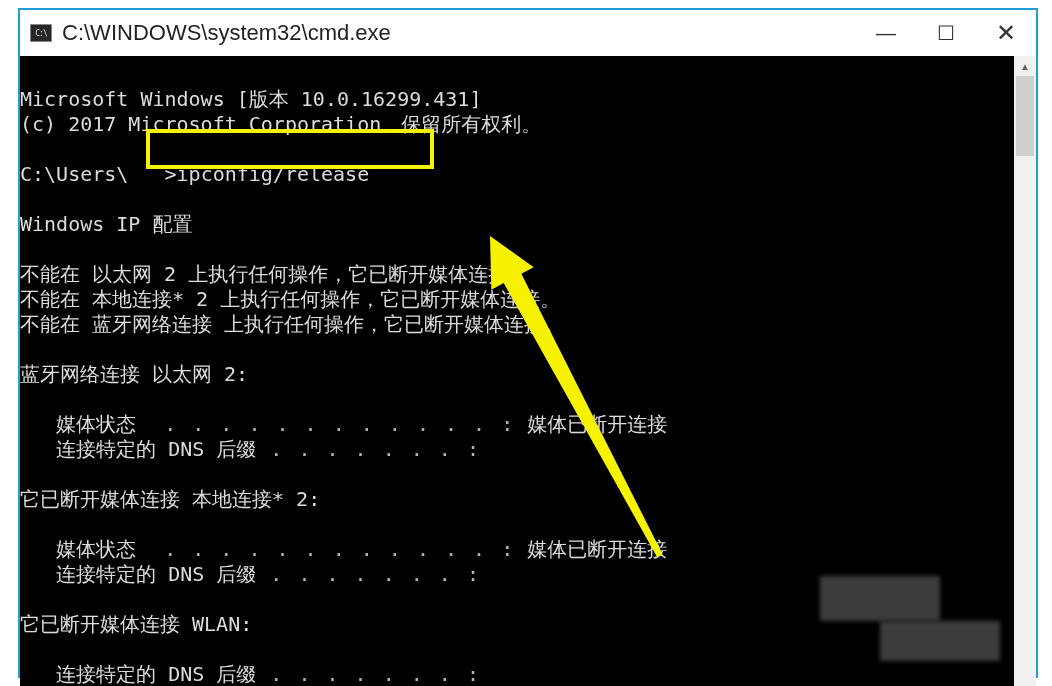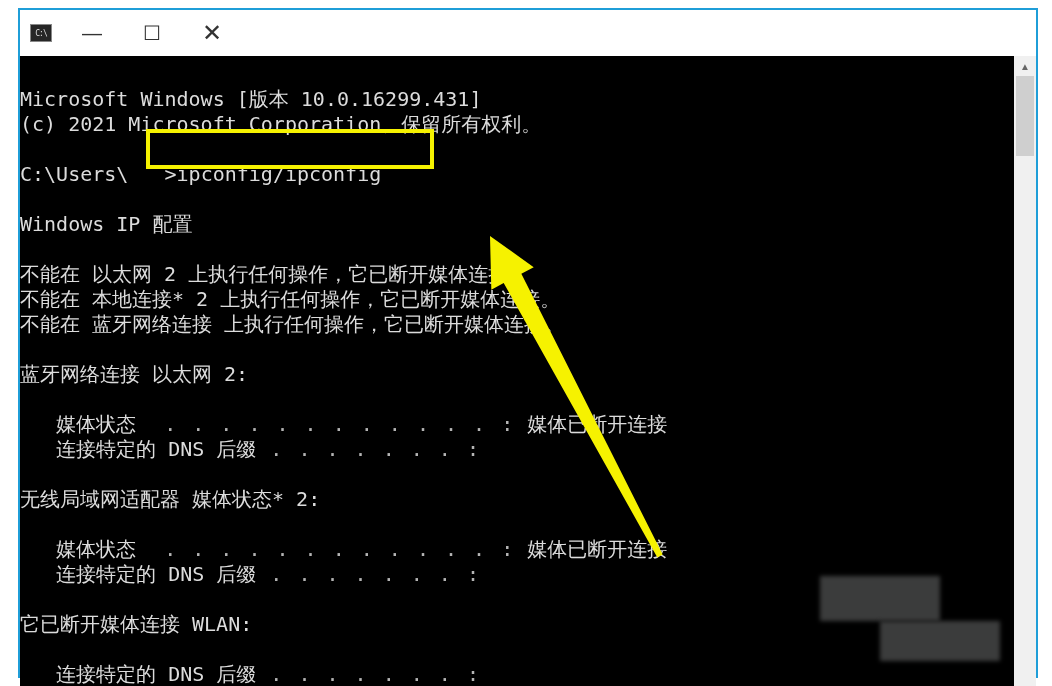--- a/index.html
+++ b/index.html
@@ -123,46 +123,47 @@
 }
 </style>
 </head>
 <body>
 
 <div class="window">
   <div class="titlebar">
     <div class="title-icon">
         <span>C:\</span>
       </div>
+    <div class="title-text">C:\WINDOWS\system32\cmd.exe</div>
     <div class="win-controls">
       <div class="win-btn">—</div>
       <div class="win-btn">☐</div>
       <div class="win-btn close">✕</div>
     </div>
   </div>
 
   <div class="term-wrap">
     <div class="terminal">
 <span>Microsoft Windows [版本 10.0.16299.431]</span>
-<span>(c) 2021 Microsoft Corporation。保留所有权利。</span>
+<span>(c) 2017 Microsoft Corporation。保留所有权利。</span>
 
-<span>C:\Users\</span>   &gt;<span>ipconfig/ipconfig</span>
+<span>C:\Users\</span>   &gt;<span>ipconfig/release</span>
 
 <span>Windows IP 配置</span>
 
 <span>不能在 以太网 2 上执行任何操作，它已断开媒体连接。</span>
 <span>不能在 本地连接* 2 上执行任何操作，它已断开媒体连接。</span>
 <span>不能在 蓝牙网络连接 上执行任何操作，它已断开媒体连接。</span>
 
 <span>蓝牙网络连接 以太网 2:</span>
 
 <span>   媒体状态</span><span class="dots">  . . . . . . . . . . . . :</span> <span>媒体已断开连接</span>
 <span>   连接特定的 DNS 后缀</span><span class="dots"> . . . . . . . :</span>
 
-<span>无线局域网适配器 媒体状态* 2:</span>
+<span>它已断开媒体连接 本地连接* 2:</span>
 
 <span>   媒体状态</span><span class="dots">  . . . . . . . . . . . . :</span> <span>媒体已断开连接</span>
 <span>   连接特定的 DNS 后缀</span><span class="dots"> . . . . . . . :</span>
 
 <span>它已断开媒体连接 WLAN:</span>
 
 <span>   连接特定的 DNS 后缀</span><span class="dots"> . . . . . . . :</span>
  
       <div class="highlight-box" id="hlbox" style="left: 126px; top: 73px; width: 288px; height: 40px;"></div>
 

